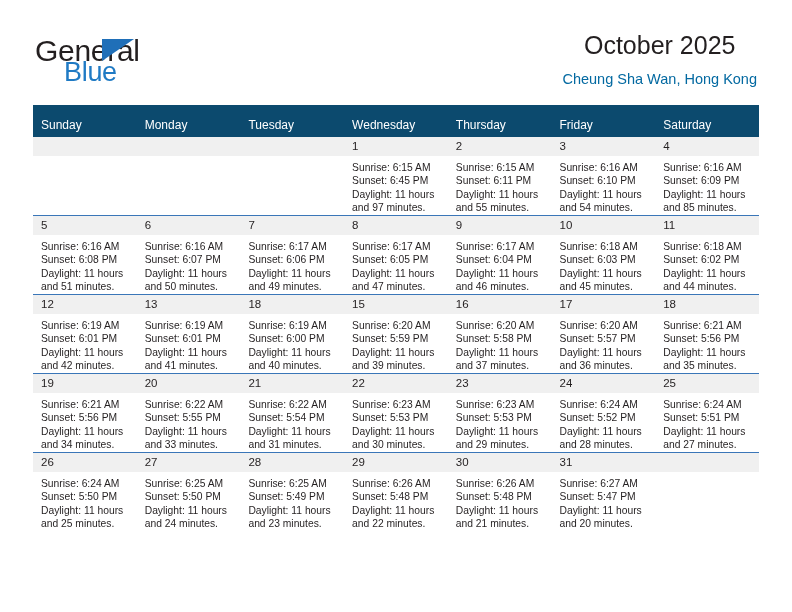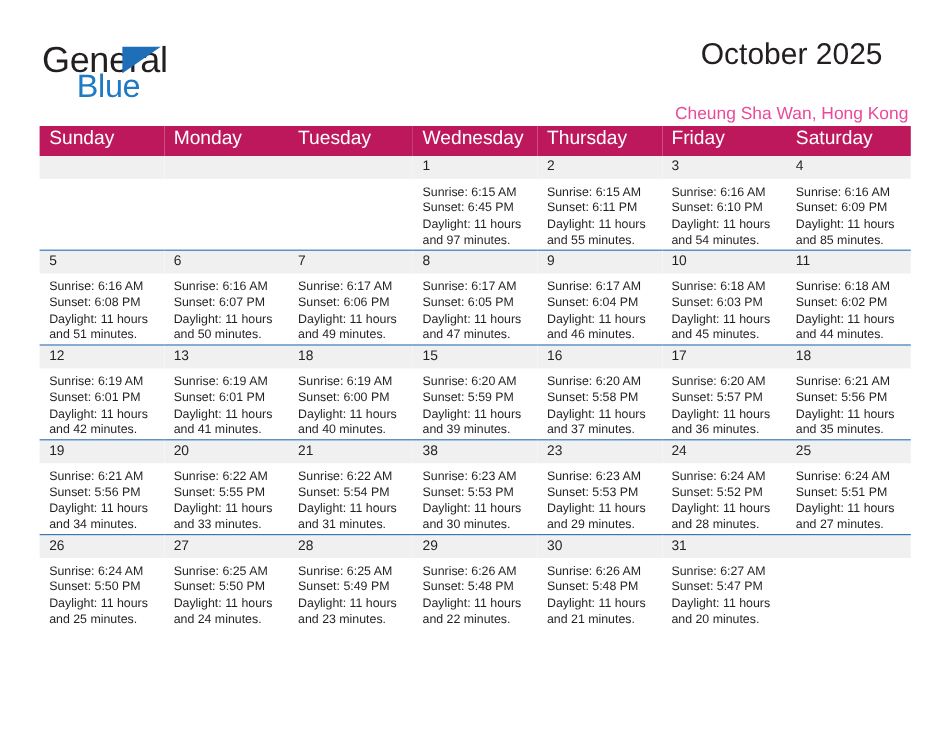--- a/index.html
+++ b/index.html
@@ -71,42 +71,42 @@
     text-align: center;
   }
   .cal-title {
     font-size: 25px;
     color: #231f20;
     line-height: 30px;
     white-space: nowrap;
   }
   .cal-subtitle {
     font-size: 14.5px;
-    color: #ec4899;
+    color: #0369a1;
     line-height: 20px;
-    margin-top: 25px;
+    margin-top: 9px;
     white-space: nowrap;
   }
 
   
   .calendar {
     position: absolute;
     left: 33px;
     top: 105px;
     width: 726px;
     border-collapse: collapse;
     table-layout: fixed;
   }
   .calendar th {
-    background: #be185d;
+    background: #0c4a6e;
     color: #ffffff;
     font-weight: normal;
-    font-size: 16px;
+    font-size: 12px;
     text-align: left;
-    padding: 2px 0 5px 8px;
+    padding: 13px 0 5px 8px;
     height: 11px;
     border: none;
   }
   .calendar td {
     vertical-align: top;
     padding: 0;
     border: none;
     border-top: 1px solid #3a76b8;
     height: 78px;
     background: #ffffff;
@@ -364,21 +364,21 @@
           </td>
           <td>
             <div class="daynum">21</div>
             <div class="cellbody">
               <div>Sunrise: 6:22 AM</div>
               <div>Sunset: 5:54 PM</div>
               <div class="daylight">Daylight: 11 hours and 31 minutes.</div>
             </div>
           </td>
           <td>
-            <div class="daynum">38</div>
+            <div class="daynum">22</div>
             <div class="cellbody">
               <div>Sunrise: 6:23 AM</div>
               <div>Sunset: 5:53 PM</div>
               <div class="daylight">Daylight: 11 hours and 30 minutes.</div>
             </div>
           </td>
           <td>
             <div class="daynum">23</div>
             <div class="cellbody">
               <div>Sunrise: 6:23 AM</div>

